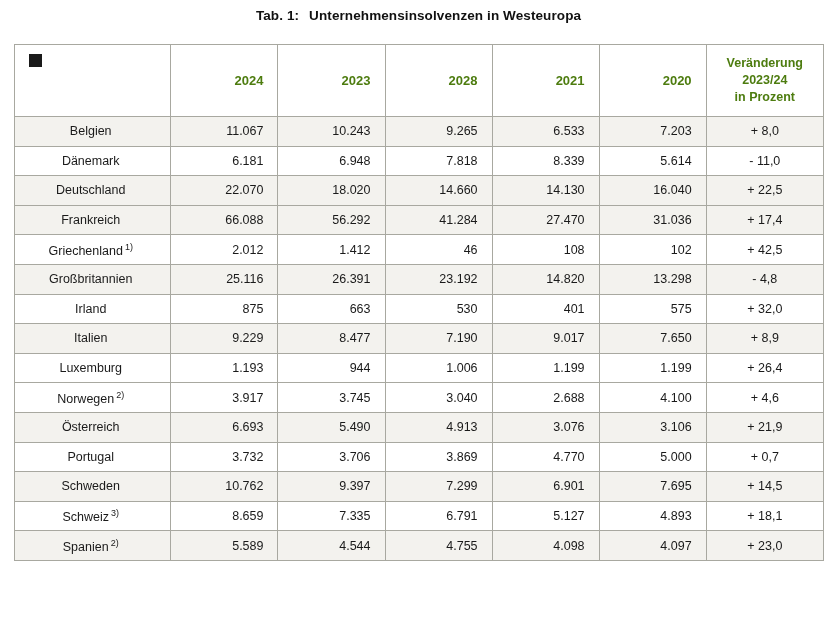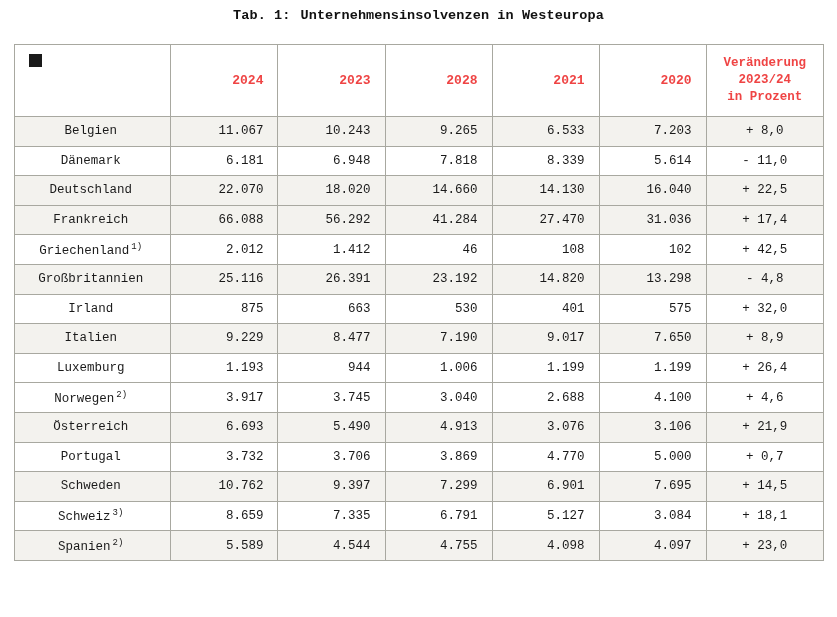--- a/index.html
+++ b/index.html
@@ -12,21 +12,20 @@
     background: #ffffff;
     font-family: "Liberation Sans", sans-serif;
     color: #1a1a1a;
     overflow: hidden;
   }
   .page {
     position: relative;
     width: 837px;
     height: 617px;
     box-sizing: border-box;
-    font-family: Liberation Mono, monospace;
   }
   .title {
     text-align: center;
     font-size: 13.5px;
     font-weight: bold;
     color: #111111;
     padding: 8px 0 0 0;
     letter-spacing: 0.1px;
   }
   .title .tabnum {
@@ -39,21 +38,21 @@
     table-layout: fixed;
   }
   table.data col.c-country { width: 152px; }
   table.data col.c-year    { width: 104px; }
   table.data col.c-change  { width: 114px; }
 
   thead th {
     background: #ffffff;
     font-size: 13px;
     font-weight: bold;
-    color: #ef4444;
+    color: #4d7c0f;
     border: 1px solid #a8a8a0;
     height: 62px;
     vertical-align: middle;
     padding: 0 14px;
     text-align: right;
     margin-left: 36px;
   }
   thead th.corner {
     text-align: left;
     vertical-align: top;
@@ -252,21 +251,21 @@
           <td>6.901</td>
           <td>7.695</td>
           <td class="change">+ 14,5</td>
         </tr>
         <tr>
           <td class="country">Schweiz<sup>3)</sup></td>
           <td>8.659</td>
           <td>7.335</td>
           <td>6.791</td>
           <td>5.127</td>
-          <td>3.084</td>
+          <td>4.893</td>
           <td class="change">+ 18,1</td>
         </tr>
         <tr class="alt">
           <td class="country">Spanien<sup>2)</sup></td>
           <td>5.589</td>
           <td>4.544</td>
           <td>4.755</td>
           <td>4.098</td>
           <td>4.097</td>
           <td class="change">+ 23,0</td>

